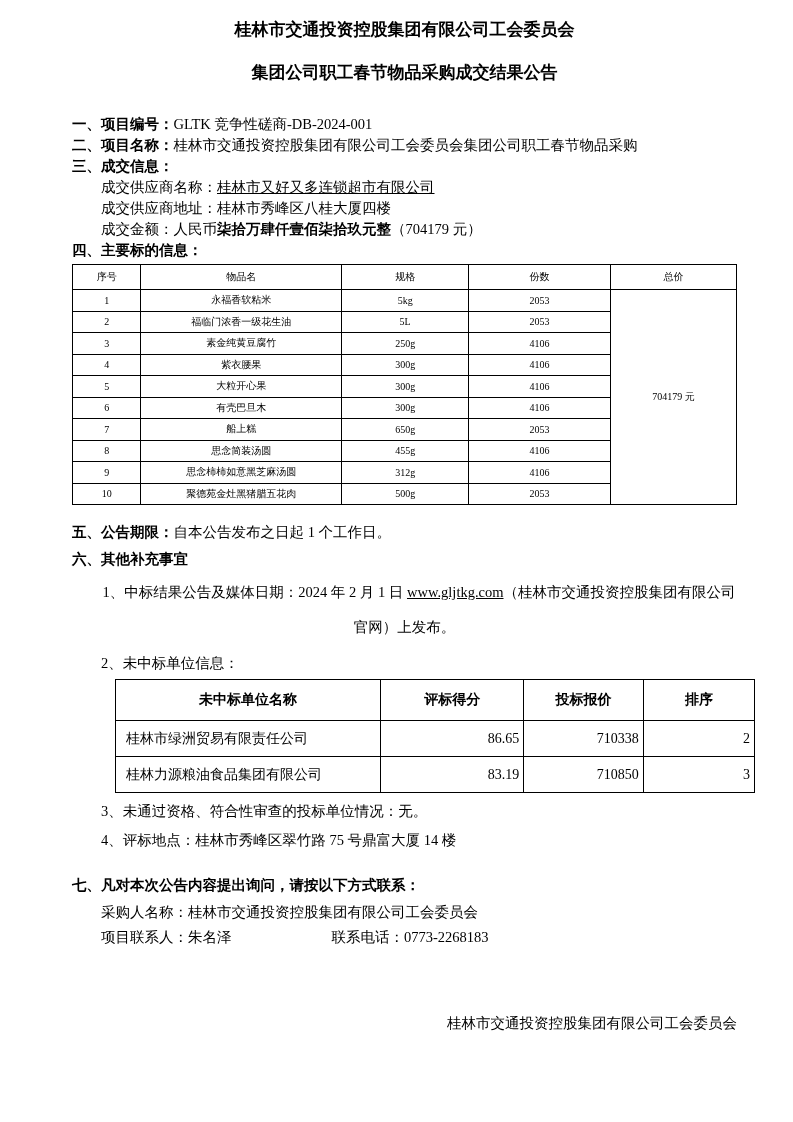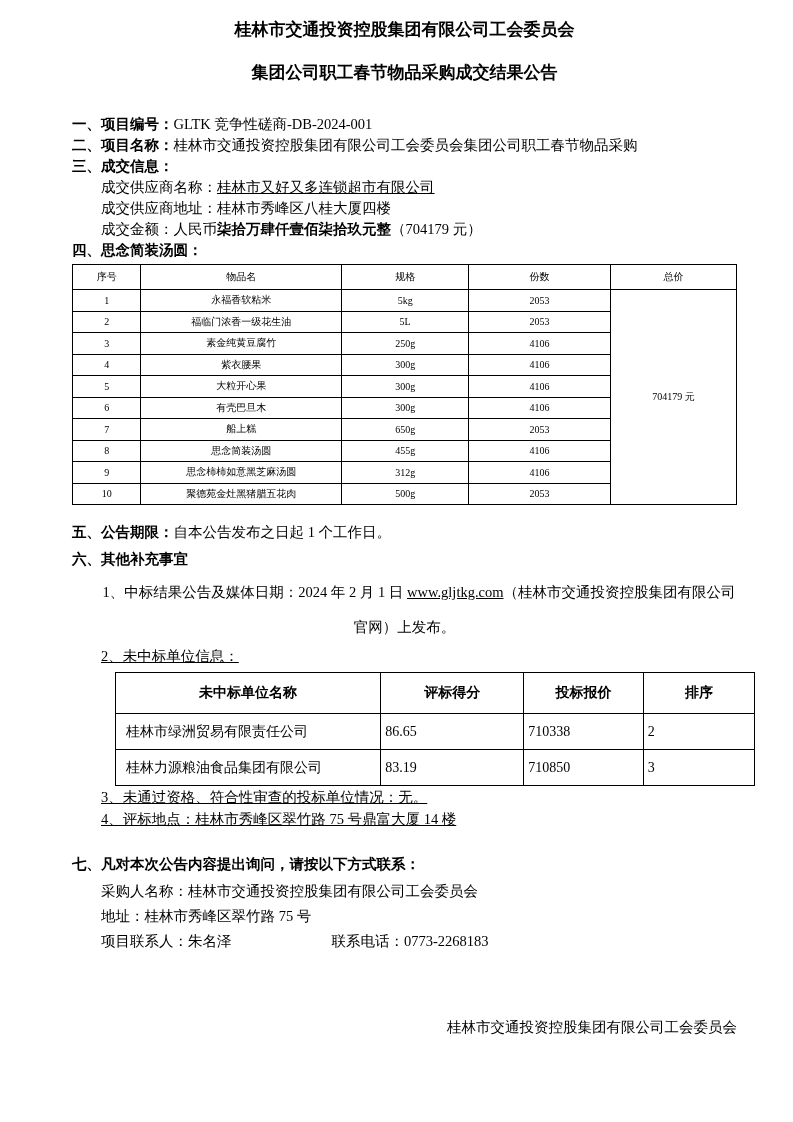--- a/index.html
+++ b/index.html
@@ -28,25 +28,25 @@
   td, th { border: 1px solid #000; font-weight: normal; overflow: hidden; }
 
   .t1 { width: 100%; margin-top: 3px; font-size: 10px; }
   .t1 th { height: 25px; text-align: center; }
   .t1 td { height: 21.5px; text-align: center; padding: 0 2px; }
   .t1 .total-cell { vertical-align: middle; text-align: center; }
 
   .sec5 { margin-top: 17px; }
   .sec6 { margin-top: 6px; }
   .para1 { margin-top: 5px; line-height: 35px; text-indent: 2em; text-align: center; }
-  .item  { line-height: 22px; text-decoration: underline; }
+  .item  { margin-top: 7px; line-height: 22px; }
 
   .t2 { width: 640px; margin-left: 43px; margin-top: 5px; font-size: 14px; }
   .t2 th { height: 41px; text-align: center; font-weight: bold; padding: 0 4px; }
-  .t2 td { height: 36px; text-align: left; padding: 0 4px; }
+  .t2 td { height: 36px; text-align: right; padding: 0 4px; }
   .t2 td.left { text-align: left; padding-left: 10px; }
 
   .sec7 { margin-top: 24px; }
   .contact { line-height: 25px; }
   .contact-first { margin-top: 4px; }
   .phone-label { margin-left: 100px; }
 
   .footer { margin-top: 60px; text-align: right; }
   .footer-inner { display: inline-block; text-align: center; line-height: 26px; }
 </style>
@@ -63,21 +63,21 @@
   <div class="line"><span class="b">二、项目名称：</span><span>桂林市交通投资控股集团有限公司工会委员会集团公司职工春节物品采购</span></div>
 
   <div class="line b">三、成交信息：</div>
 
   <div class="line indent"><span>成交供应商名称：</span><span class="u">桂林市又好又多连锁超市有限公司</span></div>
 
   <div class="line indent"><span>成交供应商地址：</span><span>桂林市秀峰区八桂大厦四楼</span></div>
 
   <div class="line indent"><span>成交金额：</span><span>人民币</span><span class="b">柒拾万肆仟壹佰柒拾玖元整</span><span>（704179 元）</span></div>
 
-  <div class="line b">四、思念简装汤圆：</div>
+  <div class="line b">四、主要标的信息：</div>
 
   <table class="t1">
     <colgroup>
       <col style="width:10.3%">
         <col style="width:30.2%">
         <col style="width:19.2%">
         <col style="width:21.3%">
         <col style="width:19%">
     </colgroup>
     <tbody>
@@ -188,21 +188,20 @@
     </tr>
   </tbody>
     </table>
 
   <div class="line item indent">3、未通过资格、符合性审查的投标单位情况：无。</div>
   <div class="line item indent">4、评标地点：桂林市秀峰区翠竹路 75 号鼎富大厦 14 楼</div>
 
   <div class="line b sec7">七、凡对本次公告内容提出询问，请按以下方式联系：</div>
 
   <div class="contact contact-first indent">采购人名称：桂林市交通投资控股集团有限公司工会委员会</div>
-  <div class="contact indent">地址：桂林市秀峰区翠竹路 75 号</div>
   <div class="contact indent"><span>项目联系人：朱名泽</span><span class="phone-label">联系电话：0773-2268183</span></div>
 
   <div class="footer">
     <div class="footer-inner">
       <div>桂林市交通投资控股集团有限公司工会委员会</div>
     </div>
   </div>
 
 </div>
 

